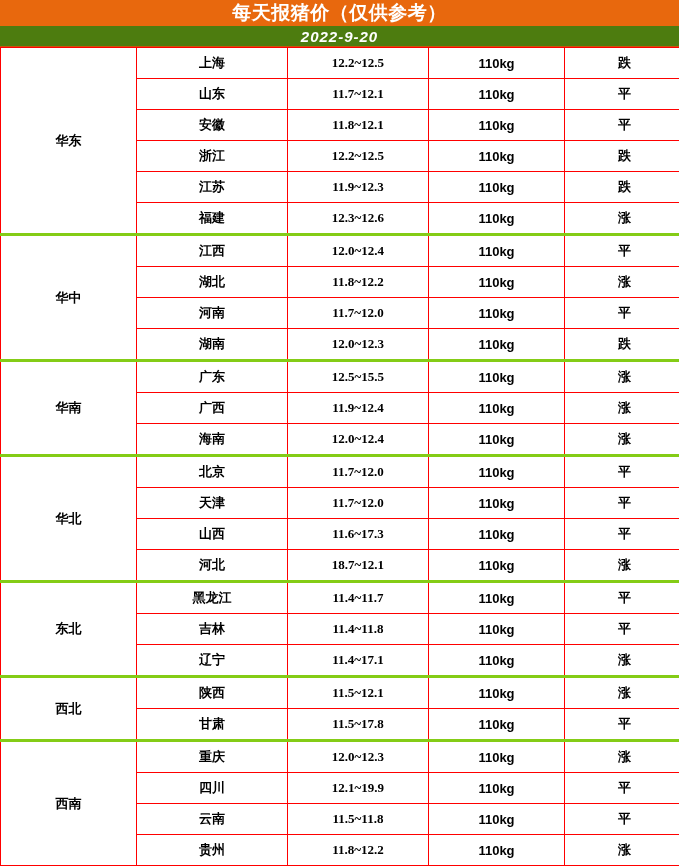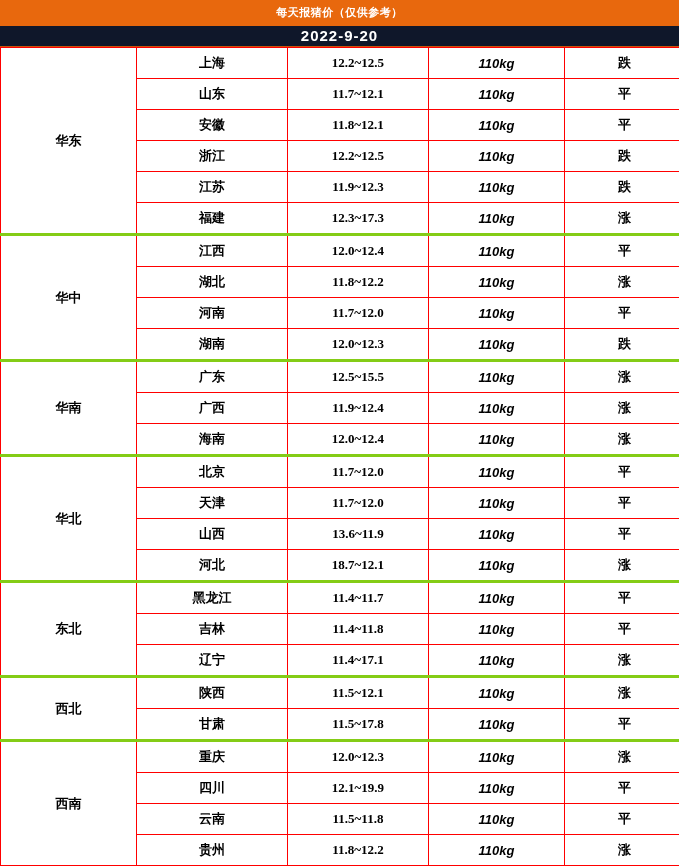--- a/index.html
+++ b/index.html
@@ -17,38 +17,39 @@
     width: 679px;
     height: 866px;
     box-sizing: border-box;
     display: flex;
     flex-direction: column;
   }
   .title-bar {
     height: 38px;
     background: #e8680d;
     color: #ffffff;
-    font-size: 11px;
+    font-size: 19px;
     font-weight: bold;
     display: flex;
     align-items: center;
     justify-content: center;
     letter-spacing: 0.5px;
   }
   .date-bar {
     height: 30px;
-    background: #0f172a;
+    background: #4d7c0f;
     color: #ffffff;
     font-size: 15px;
     font-weight: bold;
     display: flex;
     align-items: center;
     justify-content: center;
     letter-spacing: 1px;
     border-bottom: 1px solid #c9540a;
+    font-style: italic;
   }
   table.price-table {
     border-collapse: collapse;
     width: 679px;
     table-layout: fixed;
     flex: 1;
   }
   table.price-table td {
     border: 1px solid #ff0000;
     text-align: center;
@@ -70,21 +71,20 @@
     color: #000000;
   }
   td.price {
     width: 140px;
     font-weight: bold;
     font-family: Liberation Serif, serif;
   }
   td.weight {
     width: 135px;
     font-weight: bold;
-    font-style: italic;
   }
   td.trend {
     width: 119px;
     font-weight: bold;
   }
   .t-up { color: #ff3b6e; }
   .t-down { color: #00a000; }
   .t-flat { color: #000000; }
   
   tr.group-start td {
@@ -127,21 +127,21 @@
           <td class="trend t-down">跌</td>
         </tr>
         <tr>
           <td class="province">江苏</td>
           <td class="price">11.9~12.3</td>
           <td class="weight">110kg</td>
           <td class="trend t-down">跌</td>
         </tr>
         <tr>
           <td class="province">福建</td>
-          <td class="price">12.3~17.3</td>
+          <td class="price">12.3~12.6</td>
           <td class="weight">110kg</td>
           <td class="trend t-up">涨</td>
         </tr>
         <tr class="group-start">
           <td class="region" rowspan="4">华中</td>
           <td class="province">江西</td>
           <td class="price">12.0~12.4</td>
           <td class="weight">110kg</td>
           <td class="trend t-flat">平</td>
         </tr>
@@ -190,21 +190,21 @@
           <td class="trend t-flat">平</td>
         </tr>
         <tr>
           <td class="province">天津</td>
           <td class="price">11.7~12.0</td>
           <td class="weight">110kg</td>
           <td class="trend t-flat">平</td>
         </tr>
         <tr>
           <td class="province">山西</td>
-          <td class="price">13.6~11.9</td>
+          <td class="price">11.6~17.3</td>
           <td class="weight">110kg</td>
           <td class="trend t-flat">平</td>
         </tr>
         <tr>
           <td class="province">河北</td>
           <td class="price">18.7~12.1</td>
           <td class="weight">110kg</td>
           <td class="trend t-up">涨</td>
         </tr>
         <tr class="group-start">

